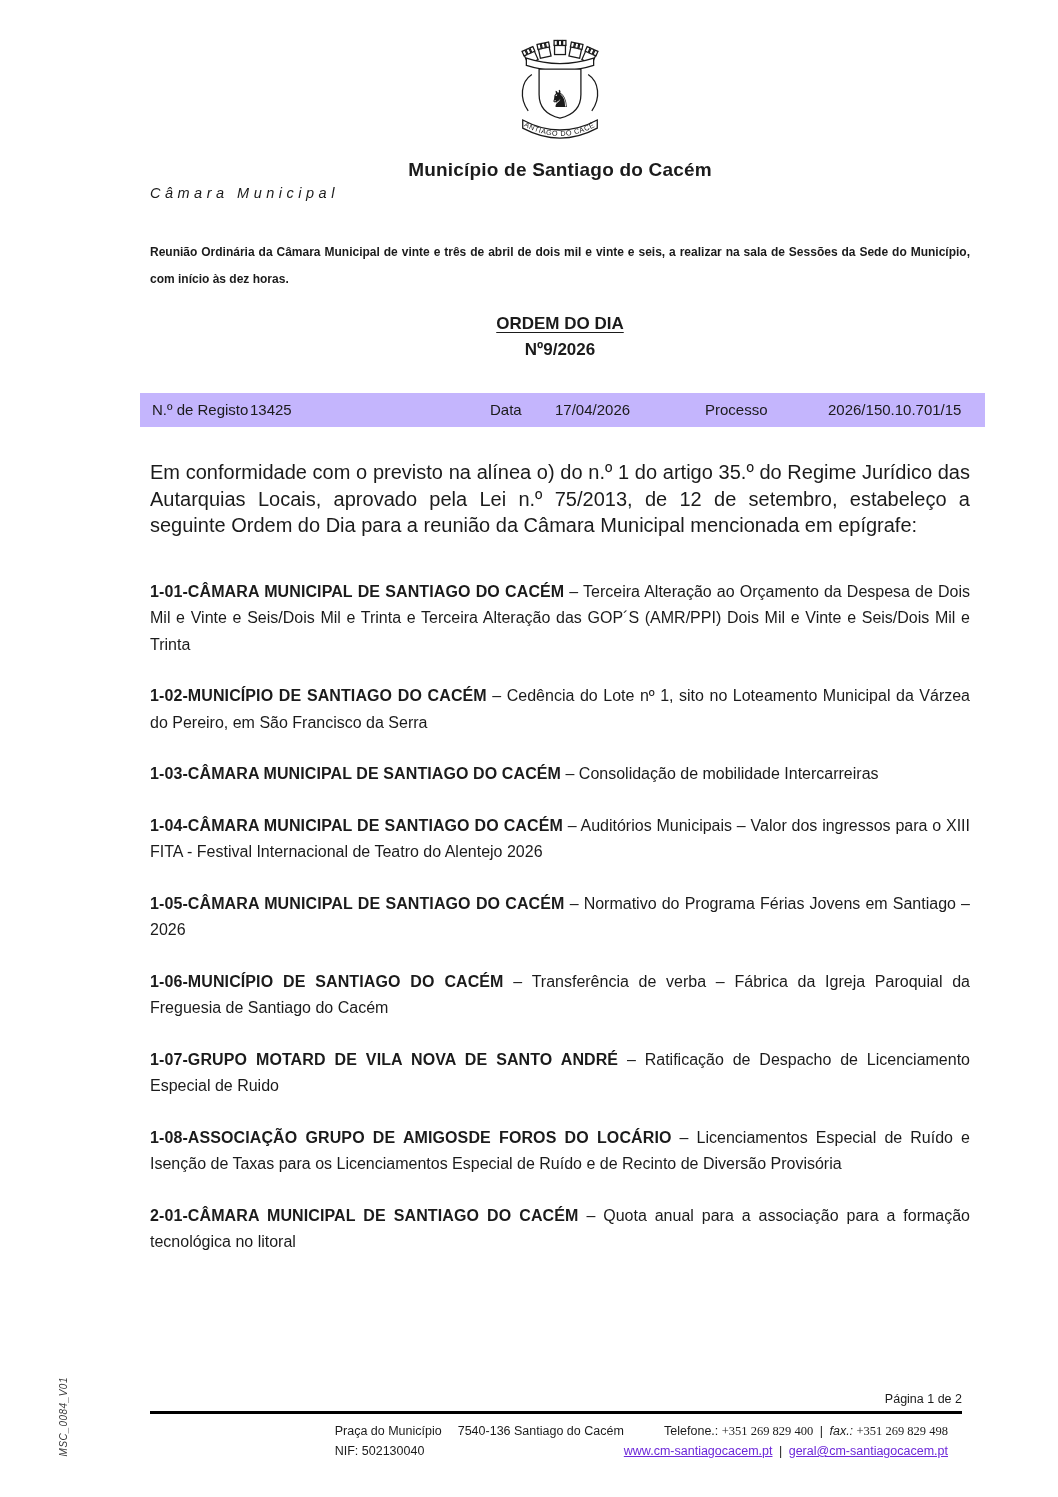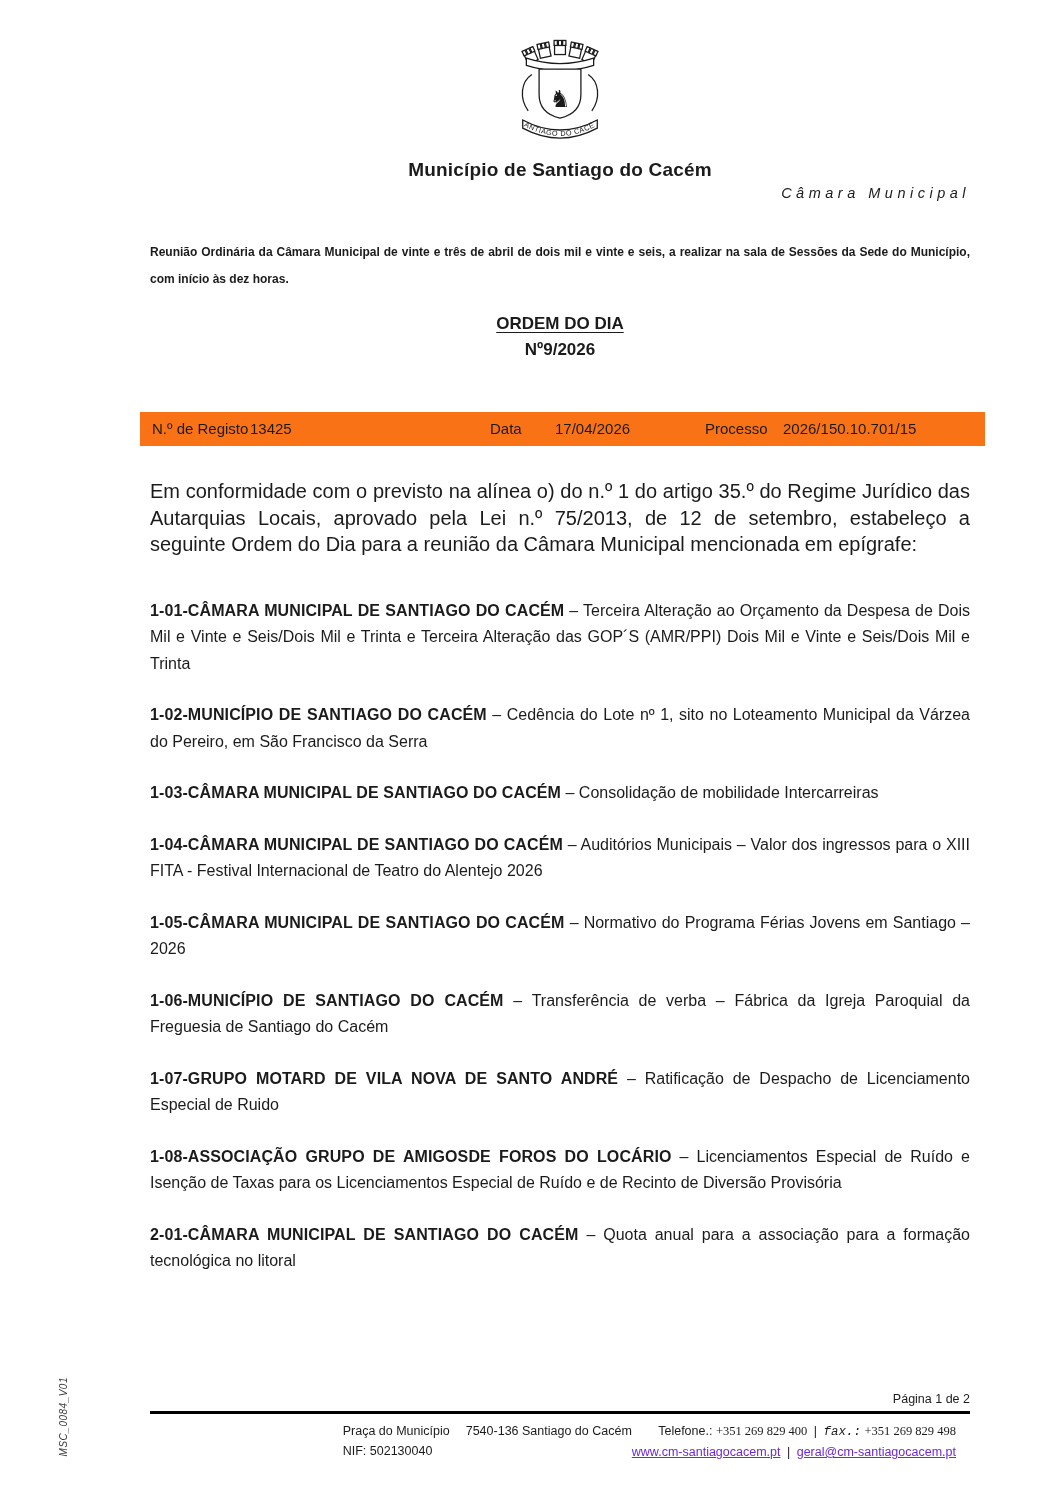--- a/index.html
+++ b/index.html
@@ -32,21 +32,21 @@
     text-align: center;
   }
   .doc-title {
     text-align: center;
     font-size: 19px;
     font-weight: bold;
     margin-top: 3px;
     letter-spacing: 0.2px;
   }
   .doc-subtitle {
-    text-align: right;
+    text-align: left;
     font-size: 14.5px;
     font-style: italic;
     letter-spacing: 4.5px;
     margin-top: 4px;
   }
 
   
   .meeting-intro {
     margin-top: 38px;
     font-weight: bold;
@@ -66,35 +66,35 @@
   .order-number {
     text-align: center;
     font-size: 17px;
     font-weight: bold;
     margin-top: 6px;
   }
 
   
   .registry-bar {
     position: relative;
-    margin-top: 52px;
+    margin-top: 33px;
     margin-left: -10px;
     width: 845px;
     height: 34px;
-    background: #f97316;
+    background: #c4b5fd;
     font-size: 15px;
     line-height: 34px;
   }
   .registry-bar span { position: absolute; white-space: nowrap; }
   .rb-l1 { left: 12px; }
   .rb-v1 { left: 110px; }
   .rb-l2 { left: 350px; }
   .rb-v2 { left: 415px; }
   .rb-l3 { left: 565px; }
-  .rb-v3 { left: 643px; }
+  .rb-v3 { left: 688px; }
 
   
   .legal-intro {
     margin-top: 32px;
     font-size: 20px;
     line-height: 26.5px;
     text-align: justify;
   }
   .agenda-item {
     margin: 25px 0 0 0;
@@ -102,21 +102,21 @@
     line-height: 26.5px;
     text-align: justify;
   }
   .agenda-item.first { margin-top: 40px; }
   .agenda-item strong { letter-spacing: 0.1px; }
 
   
   .footer {
     position: absolute;
     left: 150px;
-    right: 88px;
+    right: 96px;
     top: 1392px;
     font-size: 12.5px;
   }
   .page-number {
     text-align: right;
     margin-bottom: 5px;
   }
   .footer-rule {
     border: none;
     border-top: 3px solid #000;
@@ -124,21 +124,21 @@
   }
   .footer-cols {
     display: flex;
     justify-content: flex-end;
     line-height: 20px;
   }
   .footer-left { text-align: left; }
   .footer-right { text-align: right; padding-right: 14px; }
   .addr-gap { display: inline-block; width: 16px; }
   .serif-num { font-family: "Liberation Serif", serif; }
-  .fax-label { font-style: italic; font-family: Liberation Mono, monospace; }
+  .fax-label { font-style: italic; }
   .footer-link {
     color: #6d28d9;
     text-decoration: underline;
     cursor: pointer;
   }
   .pipe { color: #1b1b1b; padding: 0 3px; }
 
   
   .side-code {
     position: absolute;

